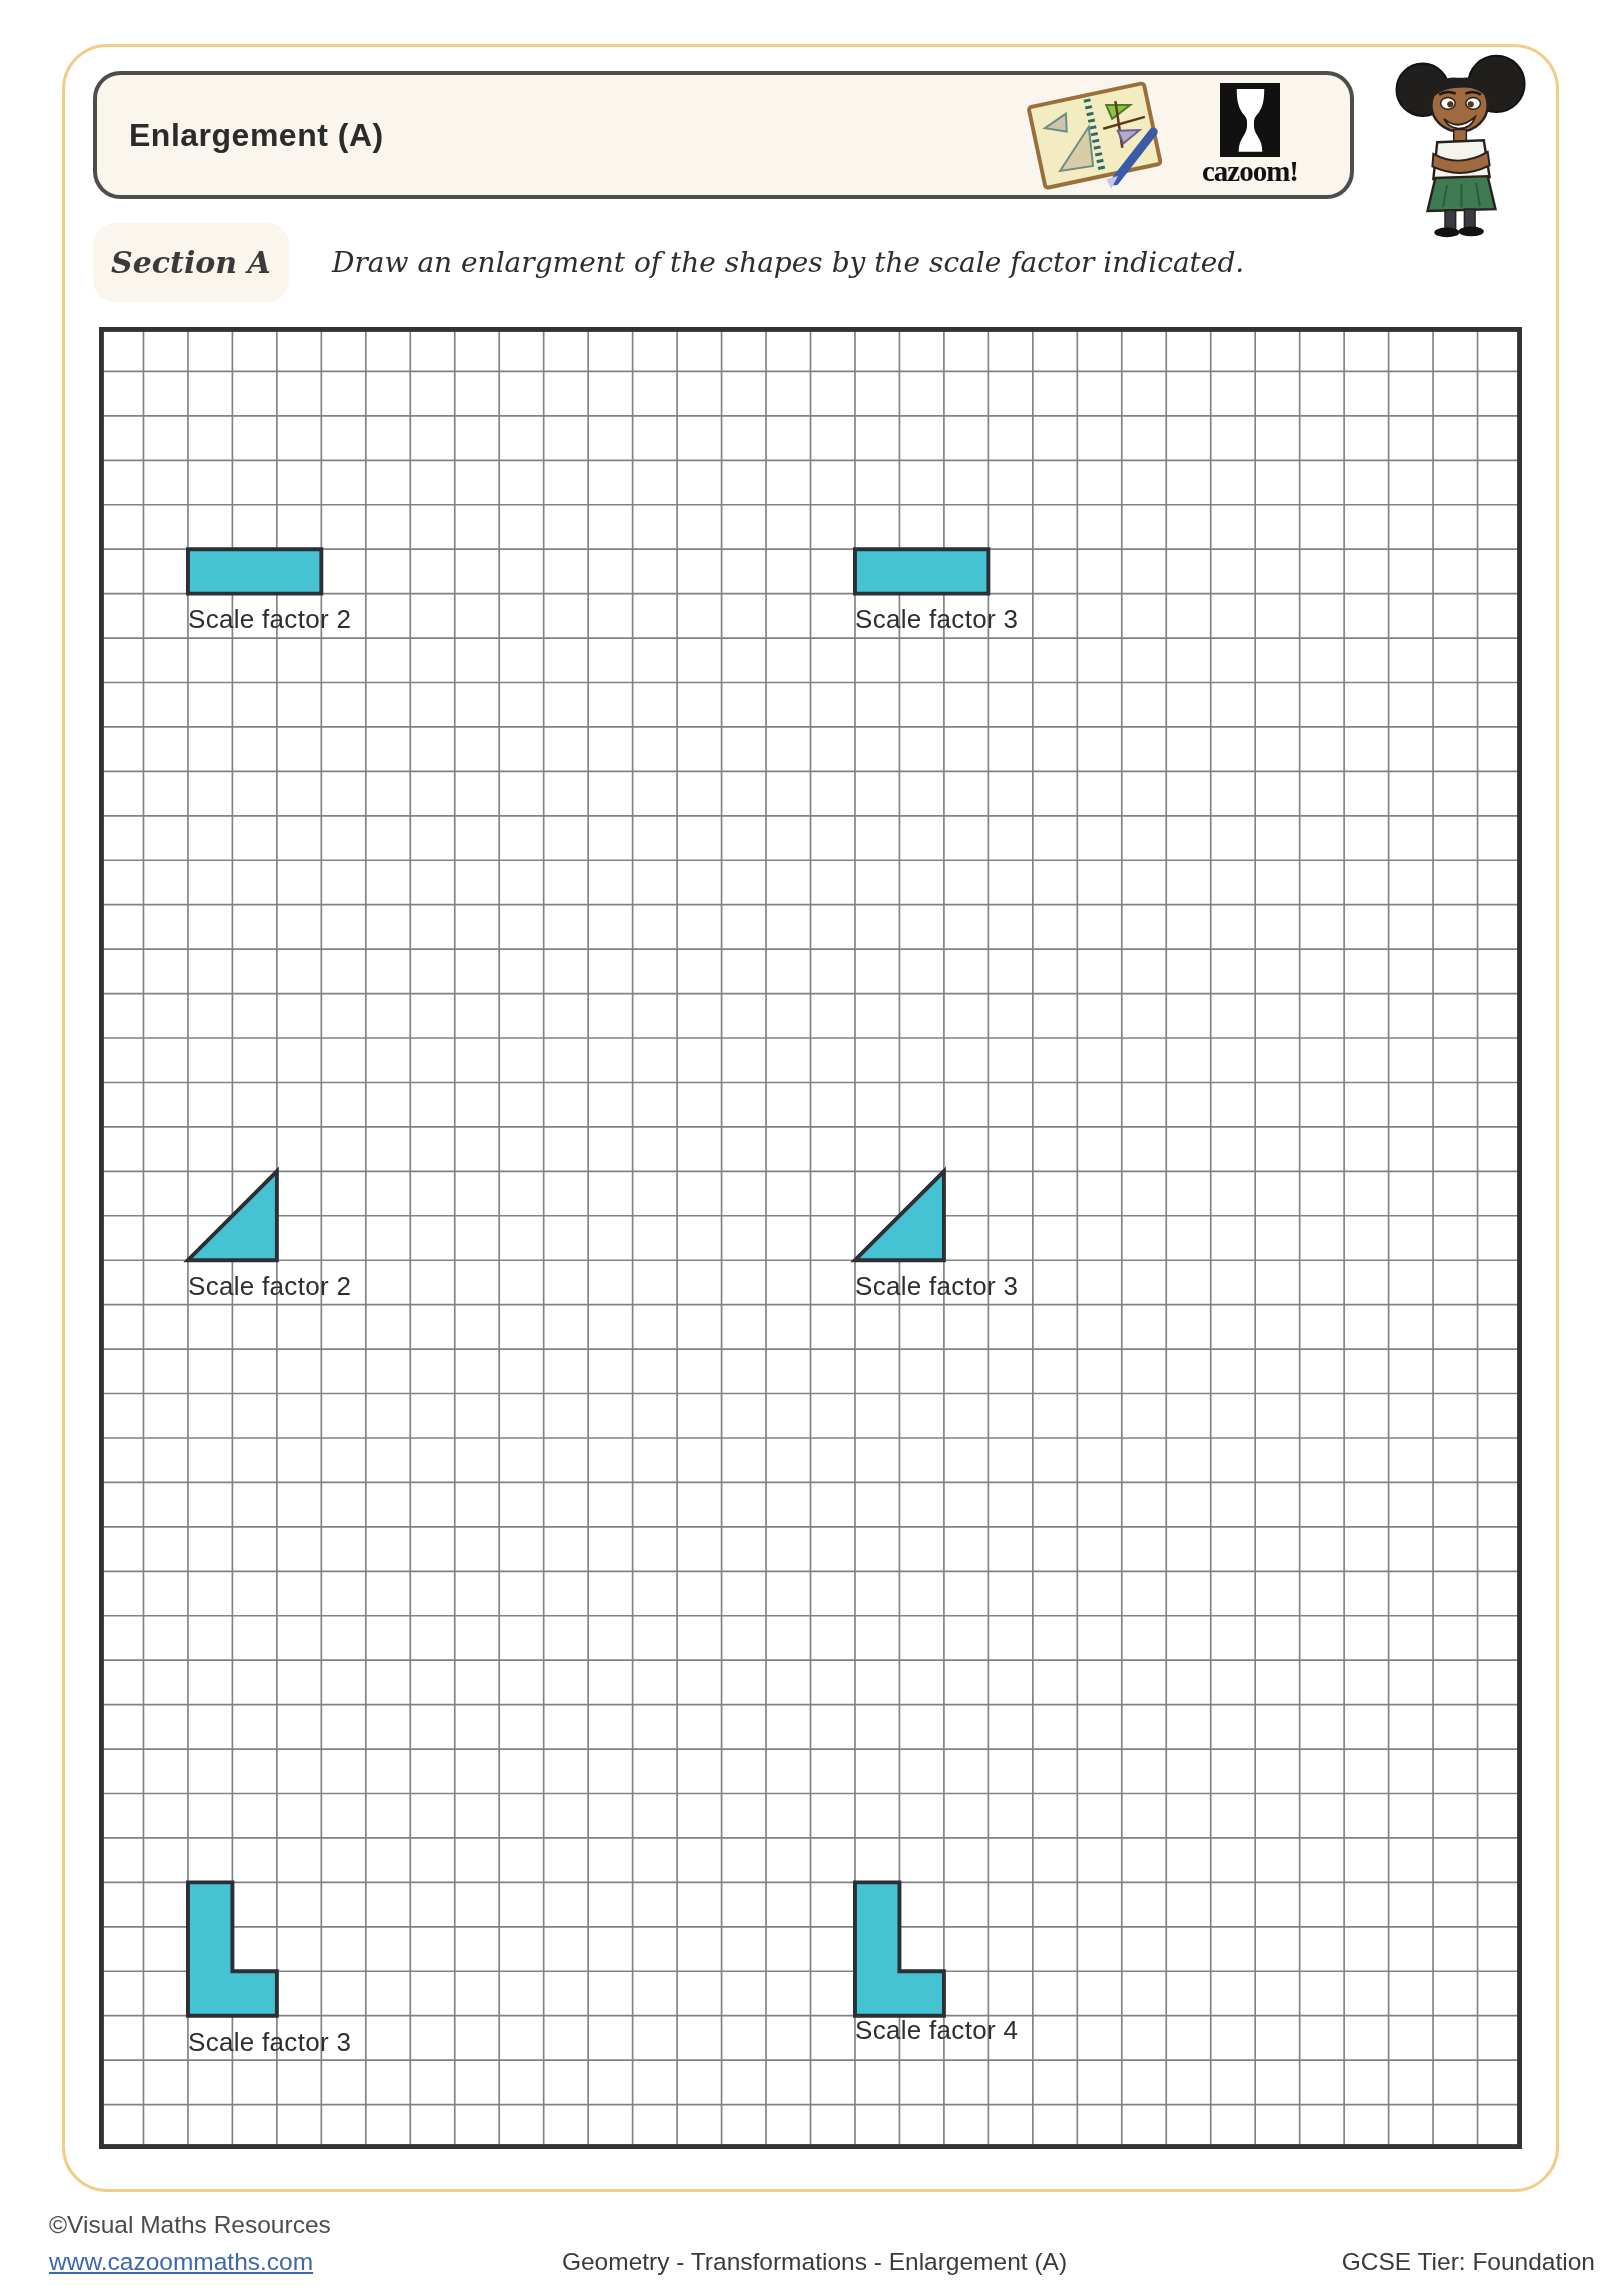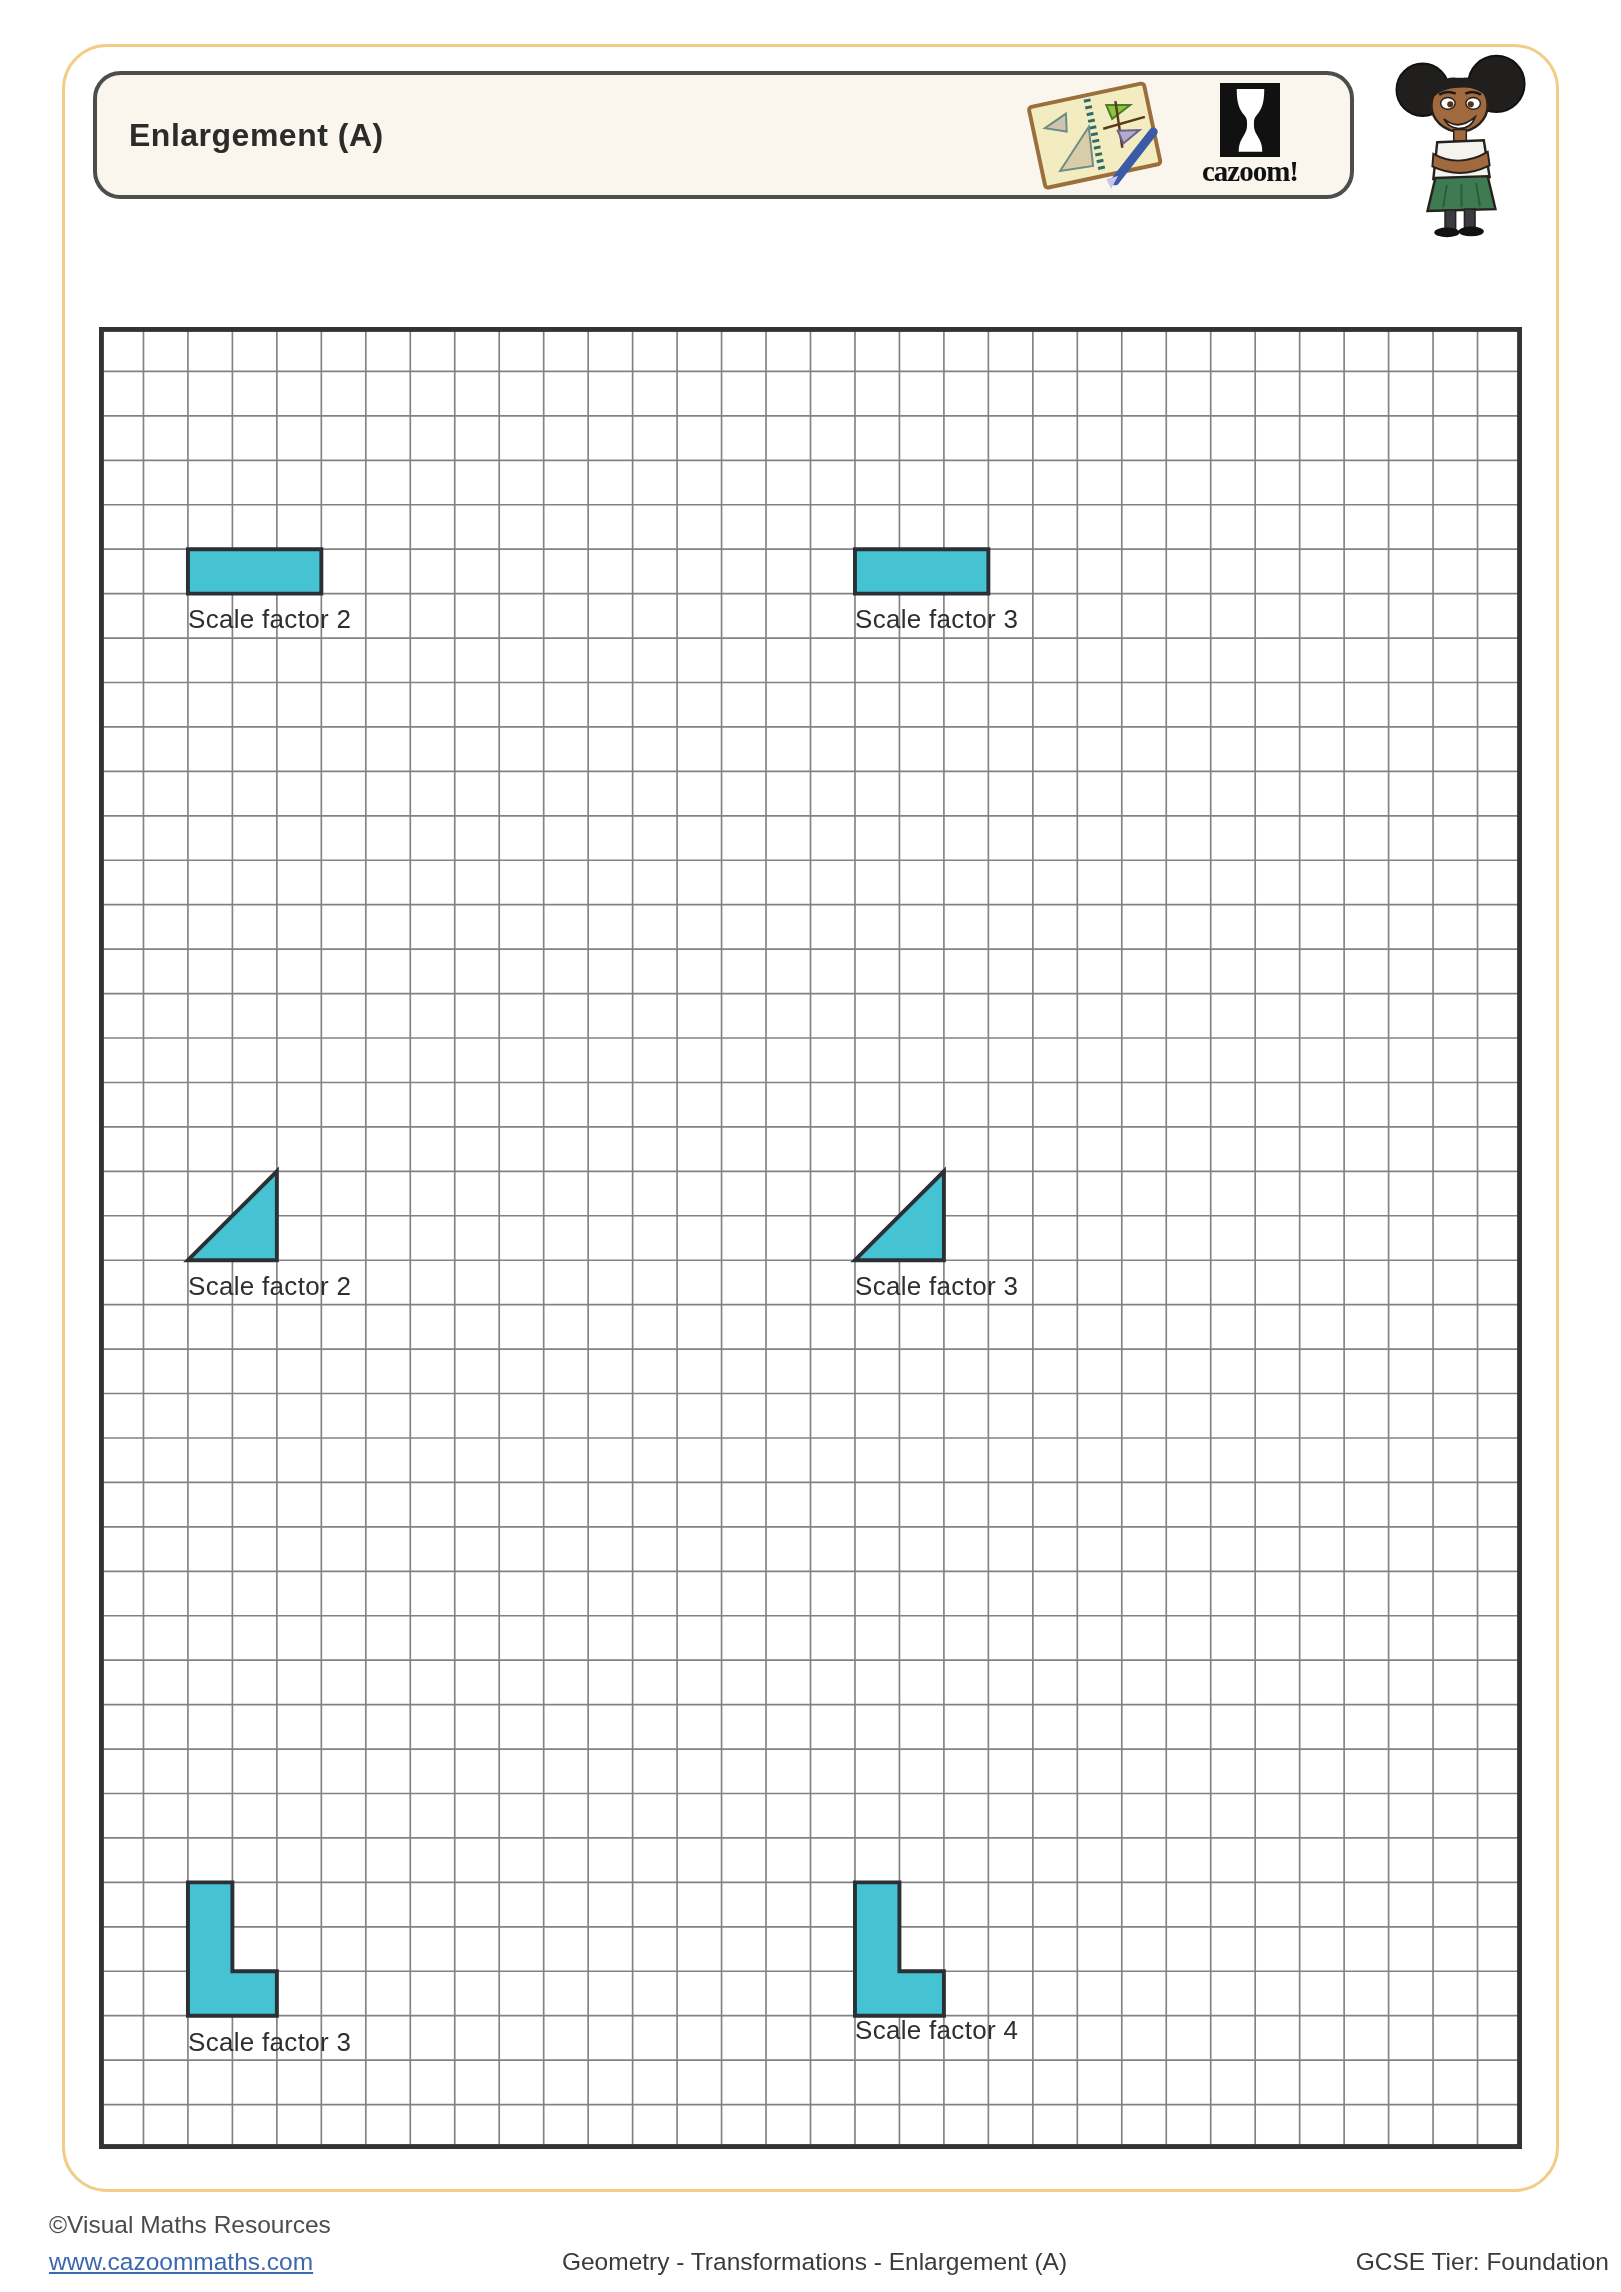--- a/index.html
+++ b/index.html
@@ -50,21 +50,21 @@
     position: absolute; font-size: 26px; font-weight: 400; color: #2E2E2E;
     white-space: nowrap; letter-spacing: 0.3px;
   }
   
   .footer-left { position: absolute; left: 49px; top: 2211px; font-size: 24.5px; color: #4B4B4B; }
   .footer-link { display: inline-block; margin-top: 9px; color: #3B68B0; text-decoration: underline; font-size: 24.5px; }
   .footer-center {
     position: absolute; left: 8px; right: 0; top: 2248px; text-align: center;
     font-size: 24.5px; color: #3A3A3A;
   }
-  .footer-right { position: absolute; right: 12px; top: 2248px; font-size: 24.5px; color: #3A3A3A; }
+  .footer-right { position: absolute; right: 26px; top: 2248px; font-size: 24.5px; color: #3A3A3A; }
 </style>
 </head>
 <body>
 
 <div class="page">
 
   <div class="page-border"></div>
 
   <div class="header-box">
     <h1 class="page-title">Enlargement (A)</h1>
@@ -117,20 +117,26 @@
       <line x1="70" y1="140" x2="66" y2="163" stroke="#2C5A3B" stroke-width="2"></line>
       <line x1="85" y1="139" x2="85" y2="163" stroke="#2C5A3B" stroke-width="2"></line>
       <line x1="100" y1="138" x2="104" y2="162" stroke="#2C5A3B" stroke-width="2"></line>
       <rect x="68" y="166" width="11" height="21" fill="#3A3A42" stroke="#26211C" stroke-width="1.5"></rect>
       <rect x="88" y="165" width="11" height="21" fill="#3A3A42" stroke="#26211C" stroke-width="1.5"></rect>
       <ellipse cx="70" cy="189" rx="13" ry="5" fill="#111111"></ellipse>
       <ellipse cx="95" cy="188" rx="13" ry="5" fill="#111111"></ellipse>
     </svg>
   </span>
 
+  <div class="section-row">
+    <div class="section-label-box">
+      <span class="section-label">Section A</span>
+    </div>
+    <div class="instruction">Draw an enlargment of the shapes by the scale factor indicated.</div>
+  </div>
 
   <div class="grid-area" id="grid-area">
     <svg id="grid-svg" viewBox="0 0 1452 1859" preserveAspectRatio="none">
         <line x1="45.375" y1="0" x2="45.375" y2="1859" stroke="#828282" stroke-width="1.7"></line>
         <line x1="90.75" y1="0" x2="90.75" y2="1859" stroke="#828282" stroke-width="1.7"></line>
         <line x1="136.125" y1="0" x2="136.125" y2="1859" stroke="#828282" stroke-width="1.7"></line>
         <line x1="181.5" y1="0" x2="181.5" y2="1859" stroke="#828282" stroke-width="1.7"></line>
         <line x1="226.875" y1="0" x2="226.875" y2="1859" stroke="#828282" stroke-width="1.7"></line>
         <line x1="272.25" y1="0" x2="272.25" y2="1859" stroke="#828282" stroke-width="1.7"></line>
         <line x1="317.625" y1="0" x2="317.625" y2="1859" stroke="#828282" stroke-width="1.7"></line>

